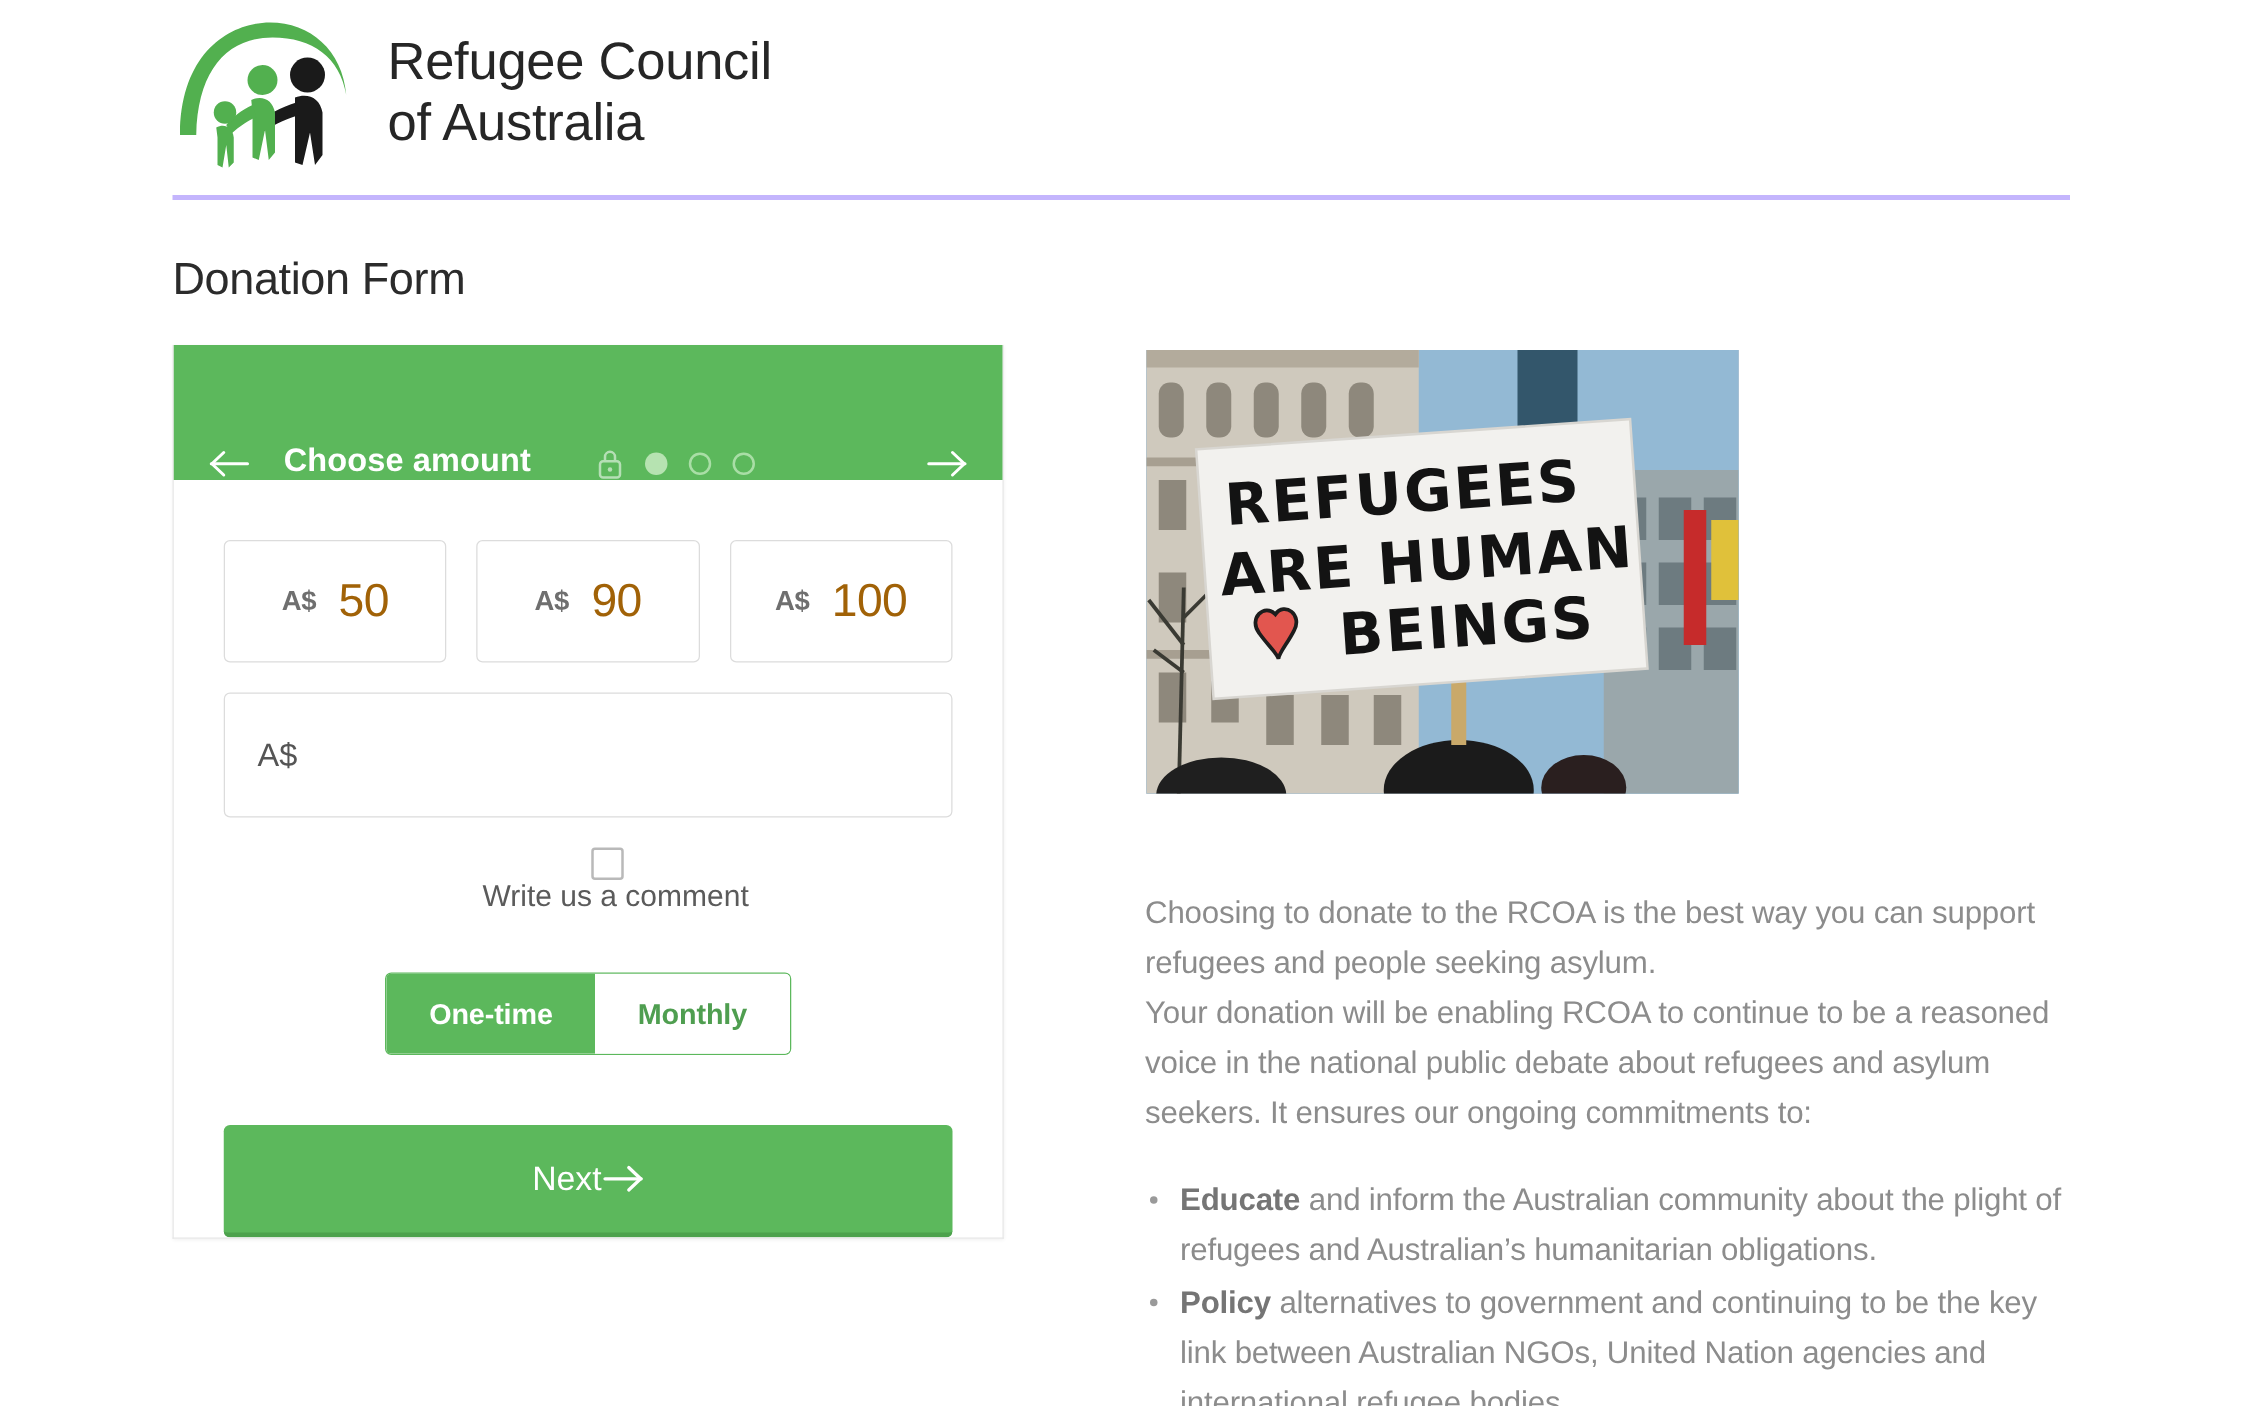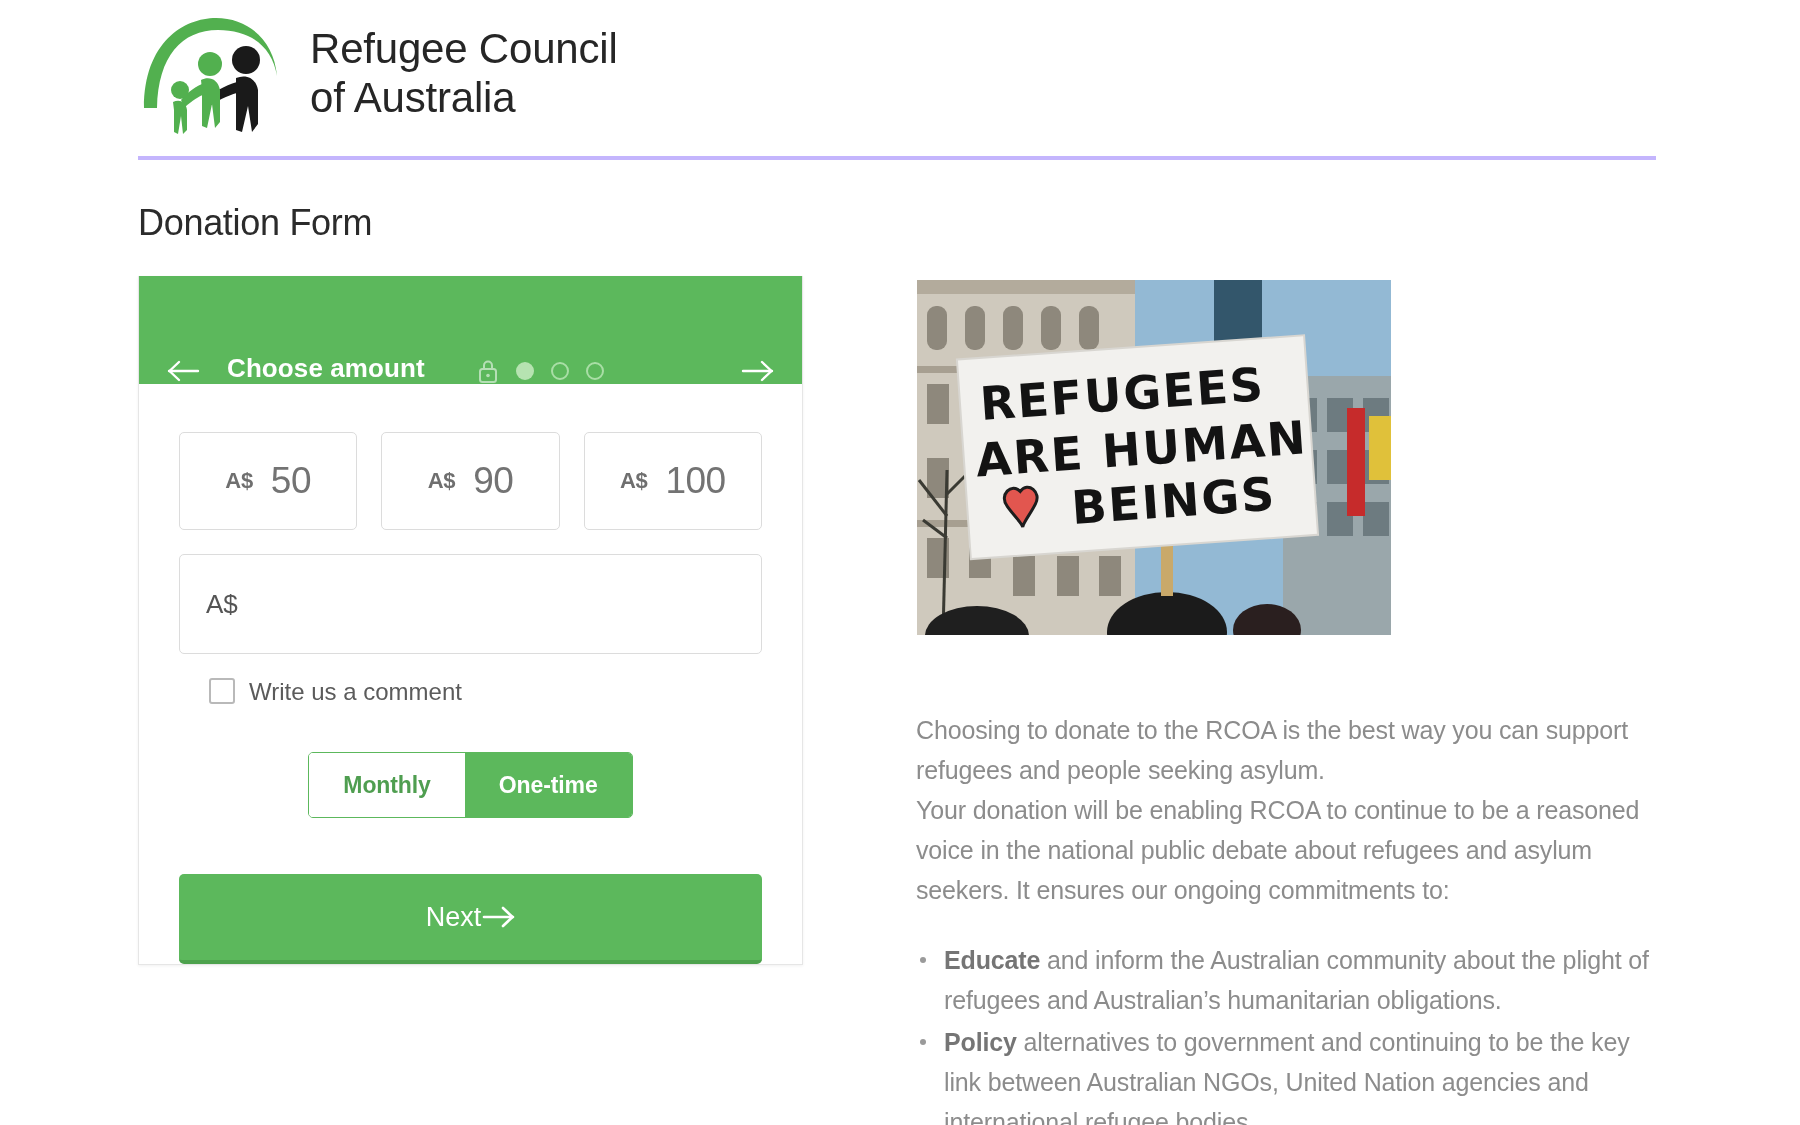--- a/index.html
+++ b/index.html
@@ -82,40 +82,40 @@
   .amount-btn {
     flex: 1 1 0;
     height: 98px;
     border: 1px solid #dcdcdc;
     border-radius: 5px;
     background: #fff;
     display: flex; align-items: center; justify-content: center;
     cursor: pointer;
   }
   .amt-cur { font-size: 22px; font-weight: 700; color: #6f6f6f; letter-spacing: -0.3px; }
-  .amt-val { font-size: 37px; font-weight: 300; color: #737373; letter-spacing: -0.5px; margin-left: 18px;}
+  .amt-val { font-size: 37px; font-weight: 300; color: #a16207; letter-spacing: -0.5px; margin-left: 18px;}
 
   .custom-amount {
     margin-top: 24px;
     height: 100px;
     border: 1px solid #dcdcdc;
     border-radius: 5px;
     background: #fff;
     display: flex; align-items: center;
     padding: 0 26px;
     cursor: text;
   }
   .custom-amount .cur { font-size: 26px; color: #555; font-weight: 400; }
   .custom-amount input {
     border: none; outline: none; flex: 1;
     font-size: 26px; font-family: inherit; color: #333;
     margin-left: 6px; background: transparent;
   }
 
-  .comment-row { display: flex; align-items: flex-start; margin-top: 24px; padding-left: 30px; }
+  .comment-row { display: flex; align-items: center; margin-top: 24px; padding-left: 30px; flex-direction: column; }
   .checkbox {
     width: 26px; height: 26px;
     border: 2px solid #b9b9b9; border-radius: 3px;
     background: #fff; cursor: pointer; flex: 0 0 26px;
   }
   .comment-label { font-size: 24px; color: #5b5b5b; margin-left: 14px; cursor: pointer; }
 
   .freq-wrap { display: flex; justify-content: center; margin-top: 46px; }
   .freq-toggle {
     display: flex;
@@ -281,22 +281,22 @@
             <input type="text" placeholder="" style="">
           </div>
 
           <div class="comment-row">
             <span class="checkbox"></span>
             <span class="comment-label">Write us a comment</span>
           </div>
 
           <div class="freq-wrap">
             <div class="freq-toggle">
+              <div class="freq-opt active">One-time</div>
               <div class="freq-opt inactive">Monthly</div>
-              <div class="freq-opt active">One-time</div>
             </div>
           </div>
 
           <button class="next-btn">
             <span>Next</span>
             <svg class="arrow-right-icon" width="34" height="26" viewBox="0 0 34 26">
               <path d="M3 13 H32" stroke="#ffffff" stroke-width="2.6" fill="none" stroke-linecap="round"></path>
               <path d="M22 4 L31.5 13 L22 22" stroke="#ffffff" stroke-width="2.6" fill="none" stroke-linecap="round" stroke-linejoin="round"></path>
             </svg>
           </button>

